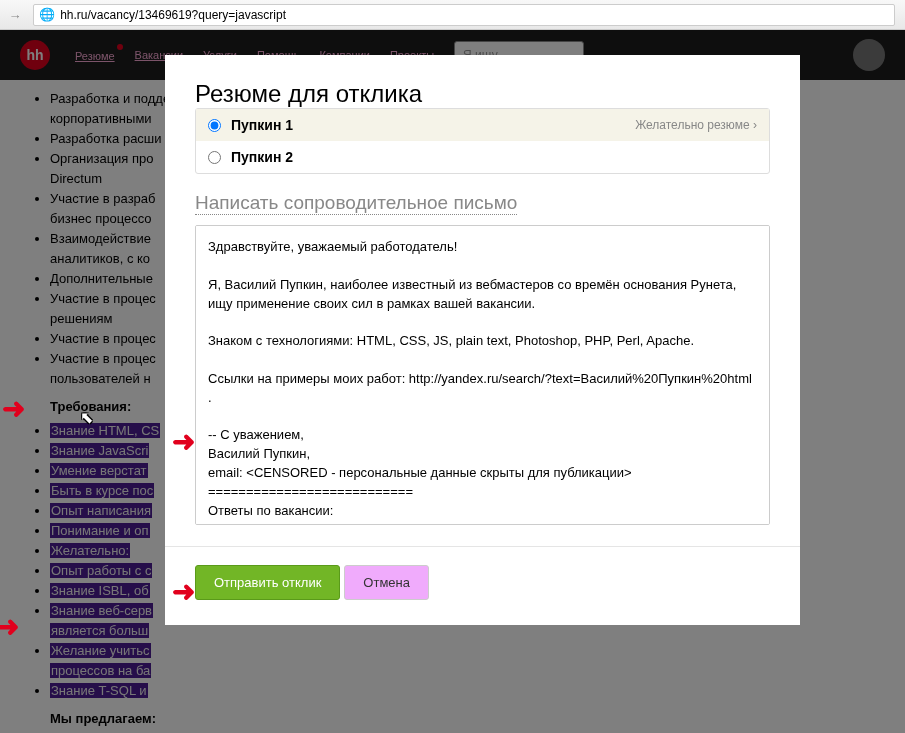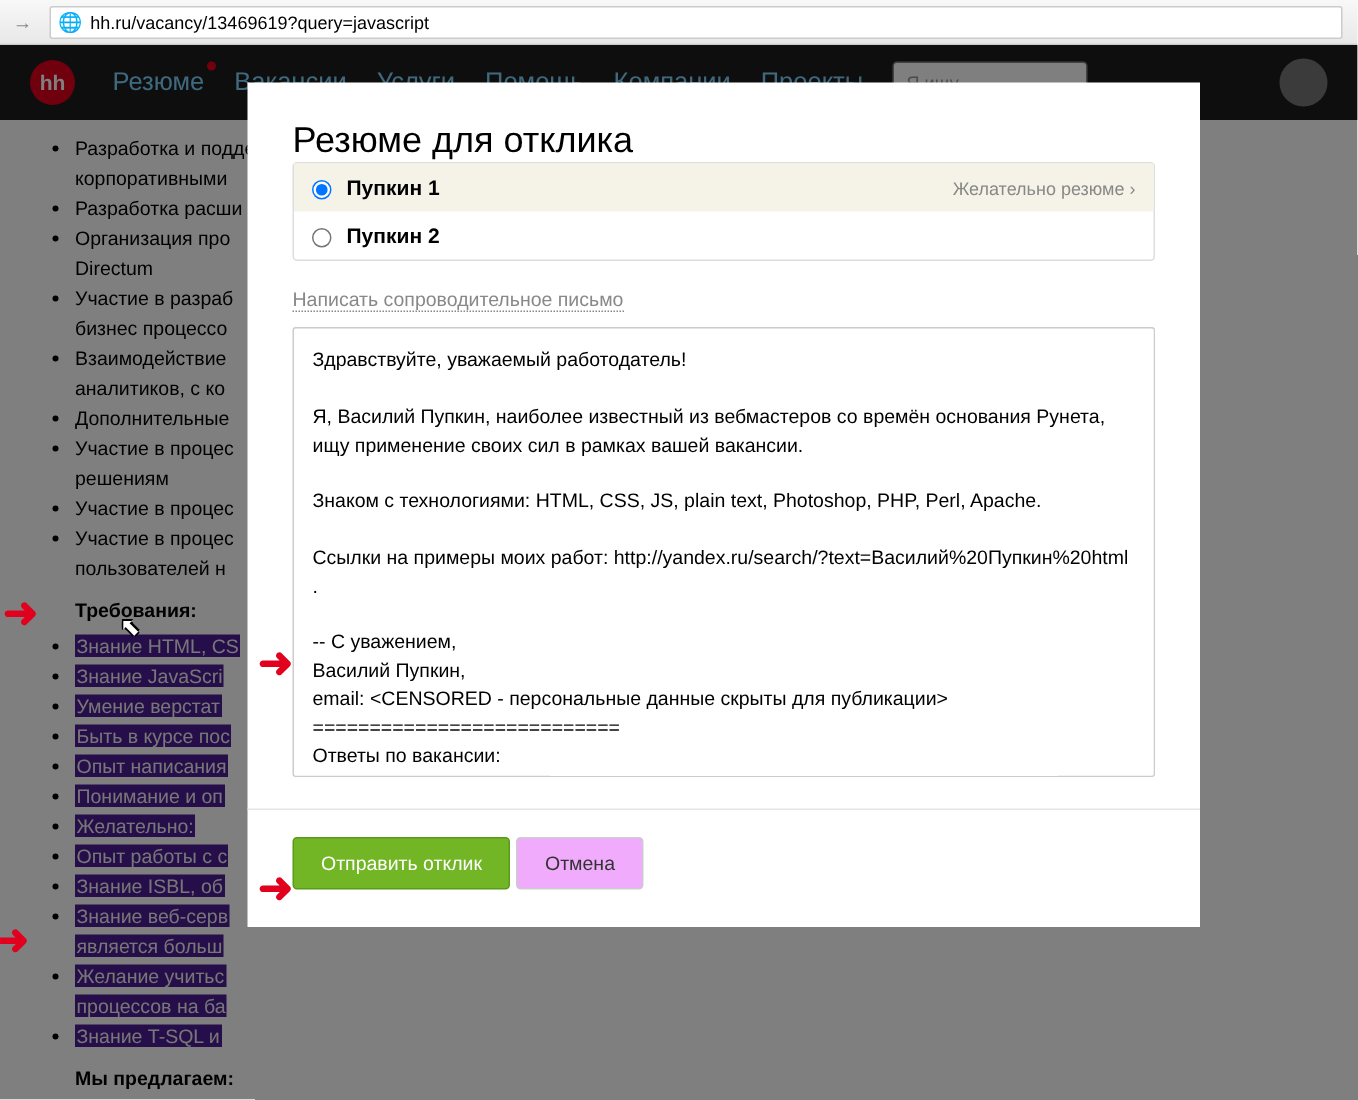--- a/index.html
+++ b/index.html
@@ -58,24 +58,25 @@
   border-radius: 50%;
   color: #fff;
   display: flex;
   align-items: center;
   justify-content: center;
   font-weight: bold;
   margin-right: 25px;
   font-size: 14px;
 }
 .nav-item {
-  color: #7dd3fc;
+  color: #f9a8d4;
   margin-right: 20px;
-  font-size: 17px;
+  font-size: 11px;
   cursor: pointer;
+  text-decoration: underline;
 }
 .search-box {
   background: #fff;
   border-radius: 3px;
   height: 28px;
   width: 130px;
   padding: 0 8px;
   display: flex;
   align-items: center;
   color: #999;
@@ -131,32 +132,32 @@
   left: 165px;
   width: 635px;
   background: #fff;
   z-index: 10;
   padding: 25px 30px;
 }
 .modal h2 { font-size: 24px; font-weight: normal; }
 .resume-list { border: 1px solid #ddd; border-radius: 3px; margin-bottom: 18px; }
 .resume-item {
   display: flex;
-  align-items: flex-end;
+  align-items: center;
   padding: 8px 12px;
 }
 .resume-item.selected { background: #f5f3e8; }
 .resume-item input[type="radio"] { margin-right: 10px; }
 .resume-item .name { flex: 1; font-size: 14px; font-weight: bold; }
 .view-link { color: #888; font-size: 12px; text-decoration: none; }
 .view-link::after { content: " ›"; }
 .cover-link {
   color: #888;
   border-bottom: 1px dotted #888;
-  font-size: 13px;
+  font-size: 19px;
   cursor: pointer;
   display: inline-block;
   margin-bottom: 10px;
   text-align: center;
 }
 .cover-textarea {
   width: 100%;
   height: 300px;
   padding: 12px;
   border: 1px solid #ccc;

